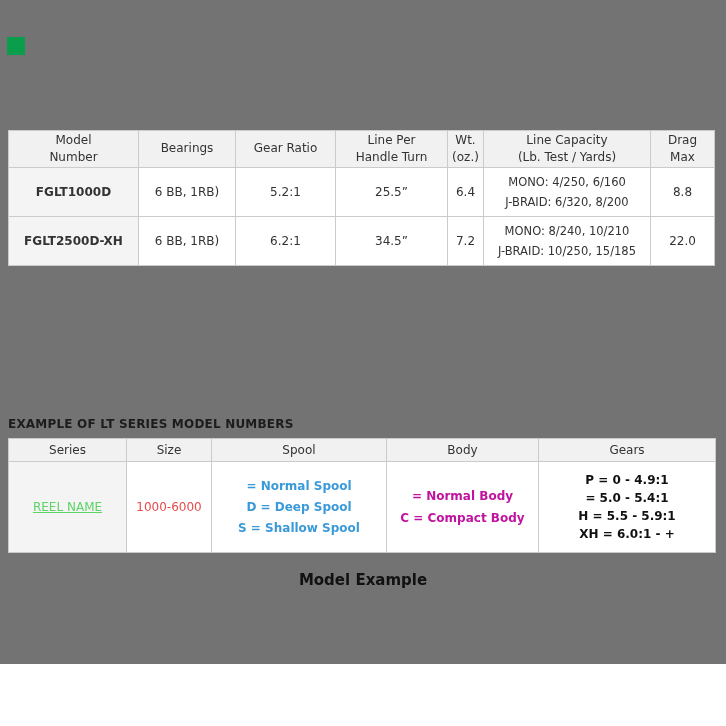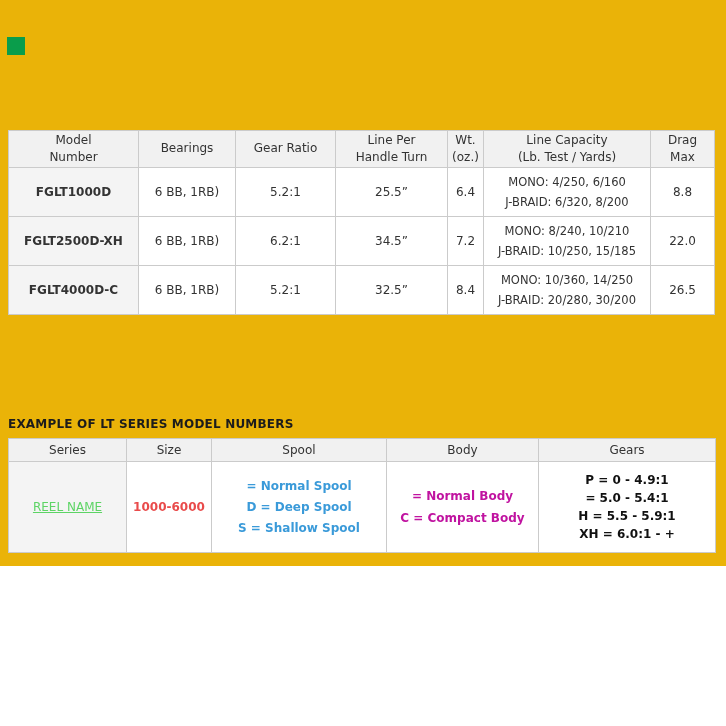--- a/index.html
+++ b/index.html
@@ -1,17 +1,17 @@
 <!DOCTYPE html>
 <html><head>
 <meta charset="utf-8">
 <style>
   html,body{margin:0;padding:0;background:#fff;}
   body{width:726px;height:726px;font-family:"DejaVu Sans","Liberation Sans",sans-serif;color:#333;}
-  .page{position:relative;width:726px;height:566px;overflow:hidden;background:#eab308;}
+  .page{position:relative;width:726px;height:664px;overflow:hidden;background:#737373;}
 
   .thumb{position:absolute;left:7px;top:37px;width:18px;height:18px;background:#0a9d4b;}
 
   table{border-collapse:collapse;position:absolute;table-layout:fixed;background:#fff;}
 
   .spec{left:8px;top:130px;width:706px;}
   .spec th,.spec td{border:1px solid #cbcbcb;text-align:center;vertical-align:middle;
     font-size:12px;font-weight:normal;color:#333;padding:0 4px;}
   .spec th{background:#f1f1f1;height:36px;white-space:pre-line;line-height:1.45;}
   .spec td{height:48px;background:#fff;}
@@ -21,21 +21,21 @@
 
   .example-heading{position:absolute;left:8px;top:417px;font-size:12px;font-weight:bold;
     color:#1c1c1c;letter-spacing:.2px;text-align:center;}
 
   .legend{left:8px;top:438px;width:707px;}
   .legend th,.legend td{border:1px solid #cbcbcb;text-align:center;vertical-align:middle;
     font-size:12px;padding:0 4px;}
   .legend th{background:#f1f1f1;height:22px;font-weight:normal;color:#333;}
   .legend td{height:90px;background:#fff;}
   .legend td.series{background:#f4f4f4;color:#5dd465;font-weight:normal;text-decoration:underline;}
-  .legend td.size{color:#e94b4b;font-weight:bold;}
+  .legend td.size{color:#e94b4b;font-weight:normal;}
   .legend td.spool{color:#3a9ad9;font-weight:bold;}
   .legend td.spool div{margin:7px 0;}
   .legend td.bodycol{color:#c013a0;font-weight:bold;}
   .legend td.bodycol div{margin:8px 0;}
   .legend td.gears{color:#111;font-weight:bold;}
   .legend td.gears div{margin:4px 0;}
 
   .caption{position:absolute;left:0;top:571px;width:726px;text-align:center;
     font-size:15px;font-weight:bold;color:#111;}
 </style>
@@ -90,32 +90,20 @@
         <td>6 BB, 1RB)</td>
         <td>6.2:1</td>
         <td>34.5”</td>
         <td>7.2</td>
         <td class="cap">
           <div>MONO: 8/240, 10/210</div>
           <div>J-BRAID: 10/250, 15/185</div>
         </td>
         <td>22.0</td>
       </tr>
-      <tr>
-        <td class="model">FGLT4000D-C</td>
-        <td>6 BB, 1RB)</td>
-        <td>5.2:1</td>
-        <td>32.5”</td>
-        <td>8.4</td>
-        <td class="cap">
-          <div>MONO: 10/360, 14/250</div>
-          <div>J-BRAID: 20/280, 30/200</div>
-        </td>
-        <td>26.5</td>
-      </tr>
     </tbody>
   </table>
 
   <div class="example-heading">EXAMPLE OF LT SERIES MODEL NUMBERS</div>
 
   <table class="legend">
     <colgroup>
       <col style="width:118px">
         <col style="width:85px">
         <col style="width:175px">

